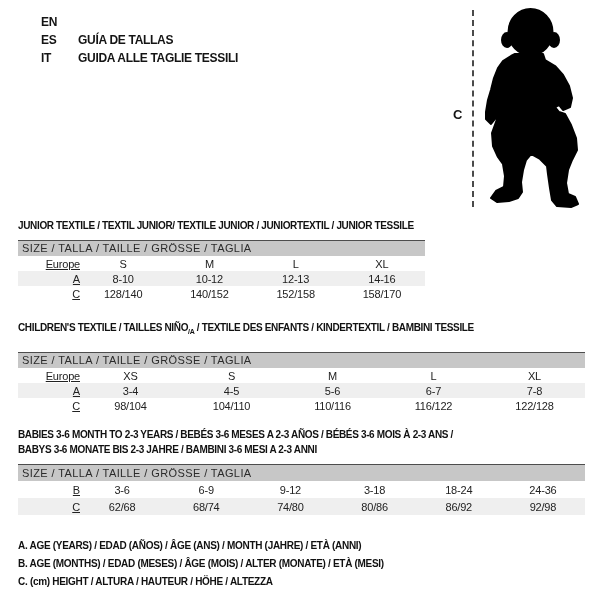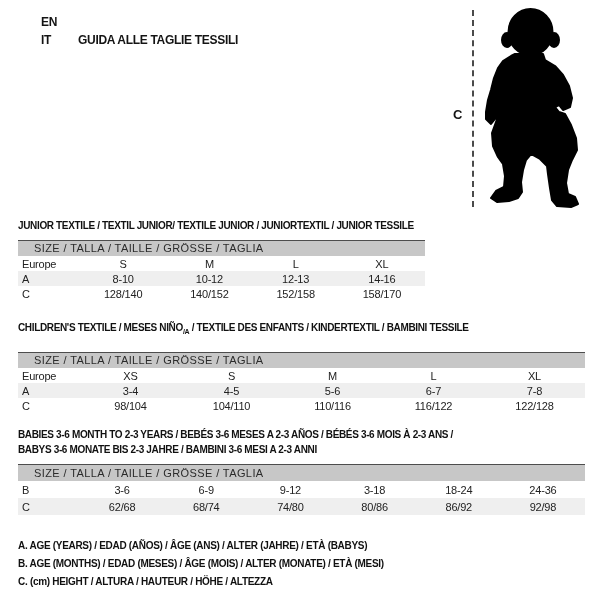--- a/index.html
+++ b/index.html
@@ -19,50 +19,54 @@
     border-left:2px dashed #4a4a4a;}
   .height-label{position:absolute;left:453px;top:107px;font-size:13px;font-weight:700;}
   .silhouette{position:absolute;left:485px;top:8px;width:115px;height:200px;}
   
   .section-title{position:absolute;left:18px;font-size:10px;font-weight:700;
     letter-spacing:-0.35px;white-space:nowrap;color:#111;}
   .sub{font-size:7px;vertical-align:sub;}
   
   .size-table{position:absolute;left:18px;border-top:1px solid var(--table-top-border,#4d4d4d);
     font-size:11px;letter-spacing:-0.2px;color:#222;}
-  .t-header{background:var(--header-bar,#c7c7c7);padding-left:16px;
+  .t-header{background:var(--header-bar,#c7c7c7);padding-left:4px;
     white-space:nowrap;letter-spacing:0.4px;color:#2b2b2b;}
   .t1 .t-header,.t2 .t-header{height:15px;line-height:15px;}
   .t3 .t-header{height:16px;line-height:16px;}
   .t-row{display:grid;align-items:center;}
   .t1 .t-row,.t2 .t-row{height:15px;}
   .t3 .t-row{height:17px;}
   .t1 .t-row{grid-template-columns:62px repeat(4,1fr);}
   .t2 .t-row{grid-template-columns:62px repeat(5,1fr);}
   .t3 .t-row{grid-template-columns:62px repeat(6,1fr);}
   .t-row.alt{background:var(--alt-row,#efefef);}
-  .t-label{padding-left:4px;text-align:left;}
+  .t-label{padding-left:4px;text-align:right;text-decoration:underline;}
   .t-cell{text-align:center;}
   .t1{top:240px;width:407px;}
   .t2{top:352px;width:567px;}
   .t3{top:464px;width:567px;}
   #junior-title{top:220px;}
   #children-title{top:322px;}
   #babies-title{top:427px;line-height:15px;}
   
   .notes{position:absolute;left:18px;top:537px;}
   .note-line{font-size:10px;font-weight:700;letter-spacing:-0.3px;height:18px;
     line-height:18px;white-space:nowrap;color:#111;}
 </style>
 </head>
 <body>
 
 <div class="lang-block">
   <div class="lang-row">
     <span class="lang-code">EN</span>
+  </div>
+  <div class="lang-row">
+    <span class="lang-code">ES</span>
+    <span class="lang-label">GUÍA DE TALLAS</span>
   </div>
   <div class="lang-row">
     <span class="lang-code">IT</span>
     <span class="lang-label">GUIDA ALLE TAGLIE TESSILI</span>
   </div>
 </div>
 
 <div class="measure-line"></div>
 <span class="height-label">C</span>
 <svg class="silhouette" viewBox="0 0 115 200" xmlns="http://www.w3.org/2000/svg" aria-hidden="true">
@@ -100,21 +104,21 @@
   <div class="t-row">
     <span class="t-label">C</span>
     <span class="t-cell">128/140</span>
     <span class="t-cell">140/152</span>
     <span class="t-cell">152/158</span>
     <span class="t-cell">158/170</span>
   </div>
 </div>
 
 <div id="children-title" class="section-title">
-  <span>CHILDREN'S TEXTILE / MESES NIÑO</span><span class="sub">/A</span><span> / TEXTILE DES ENFANTS / KINDERTEXTIL / BAMBINI TESSILE</span>
+  <span>CHILDREN'S TEXTILE / TAILLES NIÑO</span><span class="sub">/A</span><span> / TEXTILE DES ENFANTS / KINDERTEXTIL / BAMBINI TESSILE</span>
 </div>
 <div class="size-table t2">
   <div class="t-header">SIZE / TALLA / TAILLE / GRÖSSE / TAGLIA</div>
   <div class="t-row">
     <span class="t-label">Europe</span>
     <span class="t-cell">XS</span>
     <span class="t-cell">S</span>
     <span class="t-cell">M</span>
     <span class="t-cell">L</span>
     <span class="t-cell">XL</span>
@@ -157,16 +161,16 @@
     <span class="t-cell">62/68</span>
     <span class="t-cell">68/74</span>
     <span class="t-cell">74/80</span>
     <span class="t-cell">80/86</span>
     <span class="t-cell">86/92</span>
     <span class="t-cell">92/98</span>
   </div>
 </div>
 
 <div class="notes">
-  <div class="note-line">A. AGE (YEARS) / EDAD (AÑOS) / ÂGE (ANS) / ALTER (JAHRE) / ETÀ (BABYS)</div>
+  <div class="note-line">A. AGE (YEARS) / EDAD (AÑOS) / ÂGE (ANS) / MONTH (JAHRE) / ETÀ (ANNI)</div>
   <div class="note-line">B. AGE (MONTHS) / EDAD (MESES) / ÂGE (MOIS) / ALTER (MONATE) / ETÀ (MESI)</div>
   <div class="note-line">C. (cm) HEIGHT / ALTURA / HAUTEUR / HÖHE / ALTEZZA</div>
 </div>
 
 </body></html>

